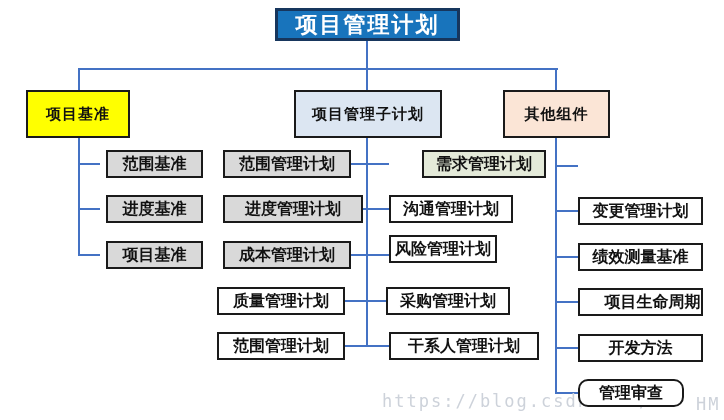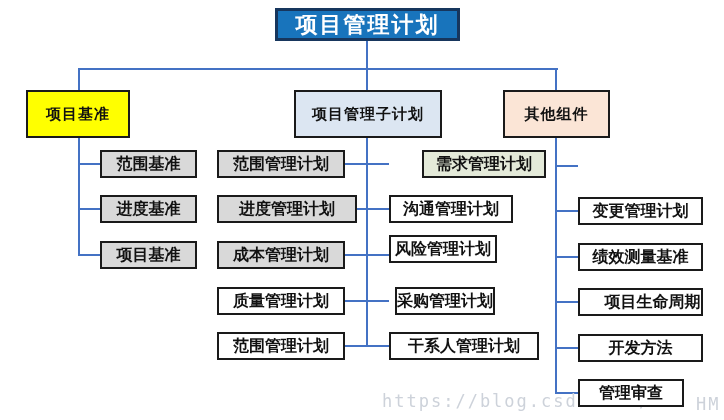--- a/index.html
+++ b/index.html
@@ -15,21 +15,21 @@
   }
   .root{
     height:33px;background:var(--root-bg,#1874BC);
     border:3px solid var(--root-border,#17365D);
     color:var(--root-text,#ffffff);font-size:22px;letter-spacing:2px;
   }
   .hdr{height:48px;font-size:15px;letter-spacing:1px;}
   .yellow{background:var(--baseline-header-bg,#FFFF00);}
   .lightblue{background:var(--subplan-header-bg,#DCE6F2);}
   .peach{background:var(--other-header-bg,#FBE5D6);}
-  .grey{background:var(--grey-item-bg,#D9D9D9);}
+  .grey{background:var(--grey-item-bg,#D9D9D9);margin-left:6px;}
   .green{background:var(--green-item-bg,#E4EAD9);margin-left:33px;}
   .line{position:absolute;background:var(--connector,#4472C4);z-index:1;}
   .watermark{
     position:absolute;z-index:2;color:var(--watermark-text,#CDD2DA);
     font-family:"DejaVu Sans Mono","Liberation Mono",monospace;
     font-size:17px;letter-spacing:2px;white-space:nowrap;
   }
 </style>
 </head>
 <body>
@@ -82,22 +82,22 @@
 
   <div class="node grey" style="left:217px;top:150px;width:128px;">范围管理计划</div>
   <div class="node grey" style="left:217px;top:195px;width:140px;">进度管理计划</div>
   <div class="node grey" style="left:217px;top:241px;width:128px;">成本管理计划</div>
   <div class="node" style="left:217px;top:287px;width:128px;">质量管理计划</div>
   <div class="node" style="left:217px;top:332px;width:128px;">范围管理计划</div>
 
   <div class="node green" style="left:389px;top:150px;width:124px;">需求管理计划</div>
   <div class="node" style="left:389px;top:195px;width:124px;">沟通管理计划</div>
   <div class="node" style="left:389px;top:235px;width:108px;">风险管理计划</div>
-  <div class="node" style="left:395px;top:287px;width:100px;">采购管理计划</div>
+  <div class="node" style="left:386px;top:287px;width:124px;">采购管理计划</div>
   <div class="node" style="left:389px;top:332px;width:150px;">干系人管理计划</div>
 
   <div class="node" style="left:578px;top:197px;width:125px;">变更管理计划</div>
   <div class="node" style="left:578px;top:243px;width:125px;">绩效测量基准</div>
   <div class="node" style="left:578px;top:288px;width:125px;padding-left:24px;">项目生命周期</div>
   <div class="node" style="left:578px;top:334px;width:125px;">开发方法</div>
-  <div class="node" style="left:578px;top:379px;width:106px;">管理审查</div>
+  <div class="node" style="left:578px;top:379px;width:106px;border-radius:10px;">管理审查</div>
 
 </div>
 
 </body></html>

